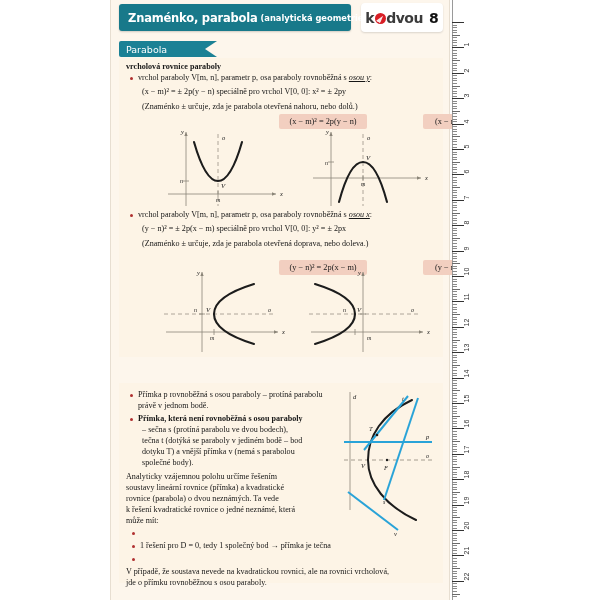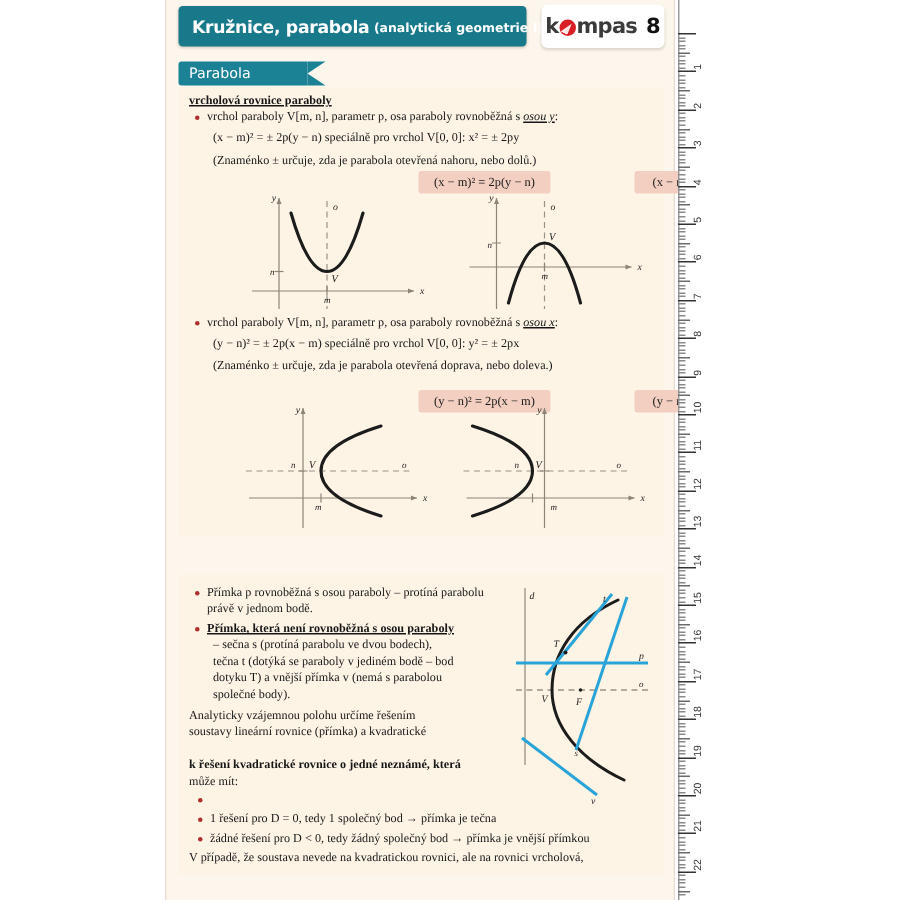--- a/index.html
+++ b/index.html
@@ -125,21 +125,21 @@
 
   
   .txt {
     position: absolute;
     font-family: "Liberation Serif", serif;
     font-size: 8.1px;
     color: #161616;
     line-height: 11.4px;
     letter-spacing: 0.02px;
   }
-  .txt.b { font-weight: bold; text-decoration: underline; }
+  .txt.b { font-weight: bold; }
   .bullet {
     position: absolute;
     width: 3px; height: 3px;
     border-radius: 50%;
     background: #b03030;
   }
   .u { text-decoration: underline; }
   .i { font-style: italic; }
 
   
@@ -196,29 +196,29 @@
 <body>
 
 <div id="page">
 
   <div class="leftstrip"></div>
 
   <div class="card">
     <div class="card-inner"></div>
 
     <div class="titlebar">
-      <span class="title-main">Kružnice, parabola</span>
+      <span class="title-main">Znaménko, parabola</span>
       <span class="title-sub">(analytická geometrie I)</span>
     </div>
 
     <div class="logo">
       <span class="logo-word">
         <span>k</span>
         <span class="logo-dot"></span>
-        <span>mpas</span>
+        <span>dvou</span>
       </span>
       <span class="logo-num">8</span>
     </div>
 
     <div class="banner" style="left:8px; top:41px; width:86px;">
       <span>Parabola</span>
     </div>
 
     <div class="panel" style="left:8px; top:58px; width:324px; height:299px;"></div>
 
@@ -330,36 +330,37 @@
     </div>
     <div class="txt" style="left:31px; top:435px; width:210px;">
       <span class="b">tečna t</span><span> (dotýká se paraboly v jediném bodě – bod</span>
     </div>
     <div class="txt" style="left:31px; top:457px; width:200px;">společné body).</div>
 
     <div class="txt" style="left:15px; top:471px; width:215px;">
       <span class="b">Analyticky</span><span> vzájemnou polohu určíme řešením</span>
     </div>
     <div class="txt" style="left:15px; top:482px; width:215px;">soustavy lineární rovnice (přímka) a kvadratické</div>
-    <div class="txt" style="left:15px; top:504px; width:220px;font-weight:bold;">
+    <div class="txt" style="left:15px; top:493px; width:215px;">rovnice (parabola) o dvou neznámých. Ta vede</div>
+    <div class="txt" style="left:15px; top:504px; width:220px;">
       <span>k řešení </span><span class="b">kvadratické rovnice o jedné neznámé</span><span>, která</span>
     </div>
     <div class="txt" style="left:15px; top:515px; width:215px;">může mít:</div>
 
     <div class="bullet" style="left:21px; top:532px;"></div>
 
     <div class="bullet" style="left:21px; top:545px;"></div>
     <div class="txt" style="left:29px; top:540px; width:300px;">1 řešení pro D = 0, tedy 1 společný bod → přímka je tečna</div>
 
     <div class="bullet" style="left:21px; top:558px;"></div>
-    <div class="txt" style="left:29px; top:553px; width:305px;">žádné řešení pro D &lt; 0, tedy žádný společný bod → přímka je vnější přímkou</div>
 
     <div class="txt" style="left:15px; top:566px; width:320px;">
       <span>V případě, že soustava nevede na kvadratickou rovnici, ale na </span><span class="b">rovnici vrcholová</span><span>,</span>
     </div>
+    <div class="txt" style="left:15px; top:577px; width:320px;">jde o přímku rovnoběžnou s osou paraboly.</div>
 
     <svg class="graph" style="left:225px; top:388px;" width="105" height="150" viewBox="0 0 105 150">
 
       <line x1="14" y1="4" x2="14" y2="122" stroke="#9a9286" stroke-width="0.9"></line>
       <text x="17" y="11" font-family="Liberation Serif, serif" font-size="6.5" font-style="italic" fill="#222">d</text>
 
       <line x1="8" y1="72" x2="96" y2="72" stroke="#9a9286" stroke-width="0.9" stroke-dasharray="4,3"></line>
       <text x="90" y="70" font-family="Liberation Serif, serif" font-size="6" font-style="italic" fill="#222">o</text>
 
       <path d="M 76,12 C 46,26 32,48 32,72 C 32,96 50,118 80,132" fill="none" stroke="#1c1c1c" stroke-width="2" stroke-linecap="round"></path>

